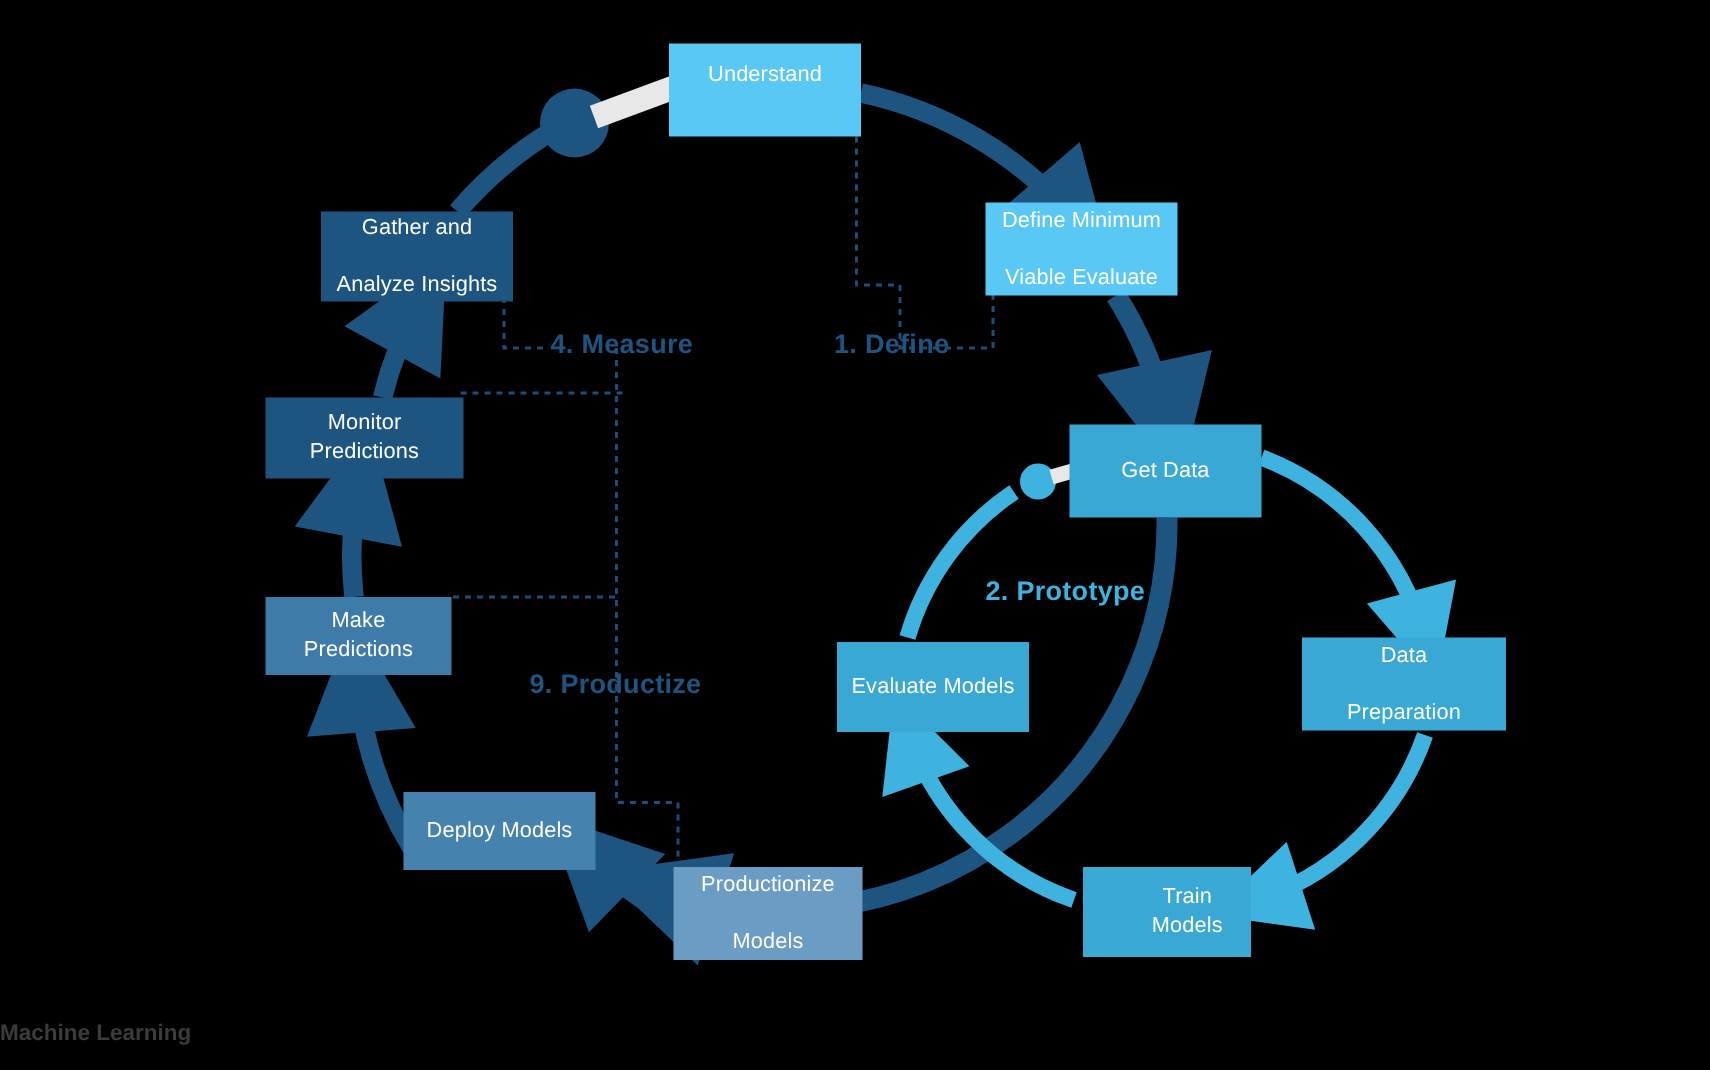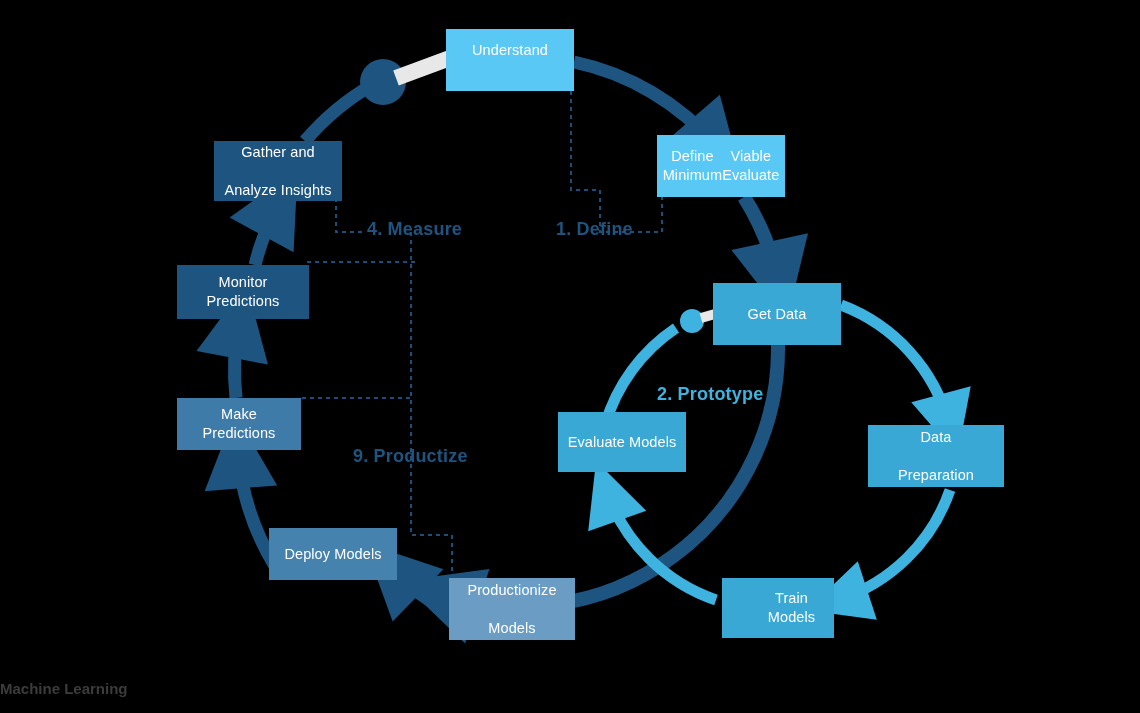--- a/index.html
+++ b/index.html
@@ -75,37 +75,37 @@
       <path d="M 411 400 L 411 535 L 452 535"></path>
       <path d="M 452 535 L 452 576"></path>
     </g>
   </svg>
 
   <div id="nodes">
       <div class="node" style="left: 446px; top: 29px; width: 128px; height: 62px; background: rgb(90, 200, 245); display: flex; flex-direction: column; padding-left: 8px;">
         <span>Understand</span>
         <br>
       </div>
-      <div class="node" style="left: 657px; top: 135px; width: 128px; height: 62px; background: rgb(90, 200, 245); display: flex; ">
+      <div class="node" style="left: 657px; top: 135px; width: 128px; height: 62px; background: rgb(90, 200, 245); display: flex; flex-direction: column;">
         <span>Define Minimum</span>
         <br>
         <span>Viable Evaluate</span>
       </div>
       <div class="node" style="left: 713px; top: 283px; width: 128px; height: 62px; background: rgb(58, 168, 212); display: flex; flex-direction: column;">
         <span>Get Data</span>
       </div>
       <div class="node" style="left: 868px; top: 425px; width: 136px; height: 62px; background: rgb(58, 168, 212); display: flex; flex-direction: column;">
         <span>Data</span>
         <br>
         <span>Preparation</span>
       </div>
       <div class="node" style="left: 722px; top: 578px; width: 112px; height: 60px; background: rgb(58, 168, 212); display: flex; flex-direction: column; padding-left: 35px;">
         <span>Train Models</span>
       </div>
-      <div class="node" style="left: 558px; top: 412px; width: 128px; height: 60px; background: rgb(58, 168, 212); display: flex; flex-direction: column;">
+      <div class="node" style="left: 558px; top: 428px; width: 128px; height: 60px; background: rgb(58, 168, 212); display: flex; flex-direction: column;">
         <span>Evaluate Models</span>
       </div>
       <div class="node" style="left: 449px; top: 578px; width: 126px; height: 62px; background: rgb(106, 156, 196); display: flex; flex-direction: column;">
         <span>Productionize</span>
         <br>
         <span>Models</span>
       </div>
       <div class="node" style="left: 269px; top: 528px; width: 128px; height: 52px; background: rgb(70, 130, 174); display: flex; flex-direction: column;">
         <span>Deploy Models</span>
       </div>

